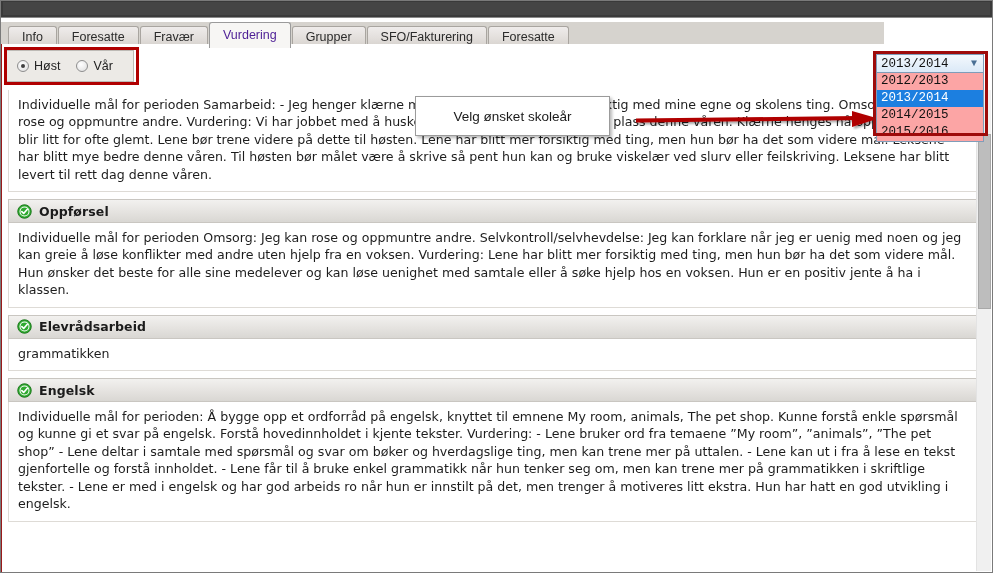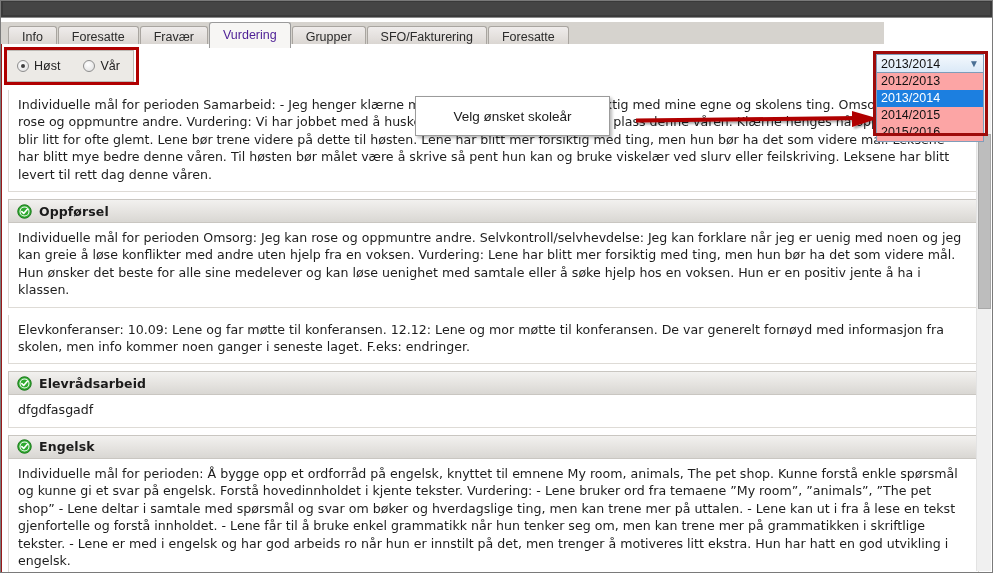--- a/index.html
+++ b/index.html
@@ -87,21 +87,20 @@
   
   .periodbox {
     position: absolute;
     left: 4px; top: 6px;
     width: 128px; height: 32px;
     background: #eceae6;
     border: 1px solid #bdbab5;
     display: flex;
     align-items: center;
     padding-left: 10px;
-    gap: 7px;
   }
   .radio-wrap {
     display: flex;
     align-items: center;
     font-size: 12.5px;
     color: #222;
     margin-right: 16px;
     cursor: pointer;
     white-space: nowrap;
   }
@@ -154,20 +153,21 @@
     width: 250px; height: 22px;
     z-index: 34;
   }
 
   
   .dropdown-wrap {
     position: absolute;
     left: 874px; top: 10px;
     width: 108px;
     z-index: 38;
+    font-family: Liberation Mono, monospace;
   }
   .dd-field {
     height: 19px;
     background: linear-gradient(to bottom, #f3f8fd 0%, #dbe9f7 100%);
     border: 1px solid #7f9db9;
     display: flex;
     align-items: center;
     padding: 0 2px 0 4px;
     font-size: 12.5px;
     color: #111;
@@ -349,32 +349,31 @@
             <span class="check-icon"><svg viewBox="0 0 16 16" width="15" height="15">
                 <circle cx="8" cy="8" r="7.2" fill="#2faa2f" stroke="#177317" stroke-width="1"></circle>
                 <circle cx="8" cy="8" r="4.8" fill="none" stroke="#ffffff" stroke-width="1.1"></circle>
                 <path d="M5.2 8.2 L7.1 10.1 L11 5.6" fill="none" stroke="#ffffff" stroke-width="1.8" stroke-linecap="round" stroke-linejoin="round"></path>
               </svg></span>
             <span class="sec-title">Oppførsel</span>
           </div>
           <div class="sec-body">Individuelle mål for perioden Omsorg: Jeg kan rose og oppmuntre andre. Selvkontroll/selvhevdelse: Jeg kan forklare når jeg er uenig med noen og jeg kan greie å løse konflikter med andre uten hjelp fra en voksen. Vurdering: Lene har blitt mer forsiktig med ting, men hun bør ha det som videre mål. Hun ønsker det beste for alle sine medelever og kan løse uenighet med samtale eller å søke hjelp hos en voksen. Hun er en positiv jente å ha i klassen.</div>
         </div>
         <div class="section">
-          <div class="sec-body">Elevkonferanser: 10.09: Lene og far møtte til konferansen. 12.12: Lene og mor møtte til konferansen. De var generelt fornøyd med informasjon fra skolen, men info kommer noen ganger i seneste laget. F.eks: endringer.</div>
         </div>
         <div class="section">
           <div class="sec-head">
             <span class="check-icon"><svg viewBox="0 0 16 16" width="15" height="15">
                 <circle cx="8" cy="8" r="7.2" fill="#2faa2f" stroke="#177317" stroke-width="1"></circle>
                 <circle cx="8" cy="8" r="4.8" fill="none" stroke="#ffffff" stroke-width="1.1"></circle>
                 <path d="M5.2 8.2 L7.1 10.1 L11 5.6" fill="none" stroke="#ffffff" stroke-width="1.8" stroke-linecap="round" stroke-linejoin="round"></path>
               </svg></span>
             <span class="sec-title">Elevrådsarbeid</span>
           </div>
-          <div class="sec-body">dfgdfasgadf</div>
+          <div class="sec-body">grammatikken</div>
         </div>
         <div class="section">
           <div class="sec-head">
             <span class="check-icon"><svg viewBox="0 0 16 16" width="15" height="15">
                 <circle cx="8" cy="8" r="7.2" fill="#2faa2f" stroke="#177317" stroke-width="1"></circle>
                 <circle cx="8" cy="8" r="4.8" fill="none" stroke="#ffffff" stroke-width="1.1"></circle>
                 <path d="M5.2 8.2 L7.1 10.1 L11 5.6" fill="none" stroke="#ffffff" stroke-width="1.8" stroke-linecap="round" stroke-linejoin="round"></path>
               </svg></span>
             <span class="sec-title">Engelsk</span>
           </div>

